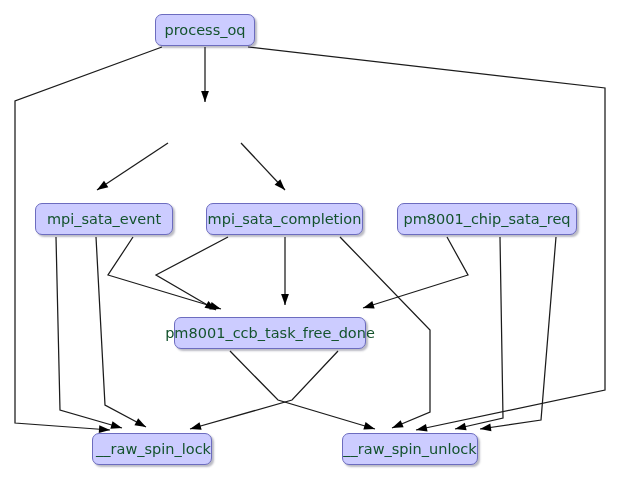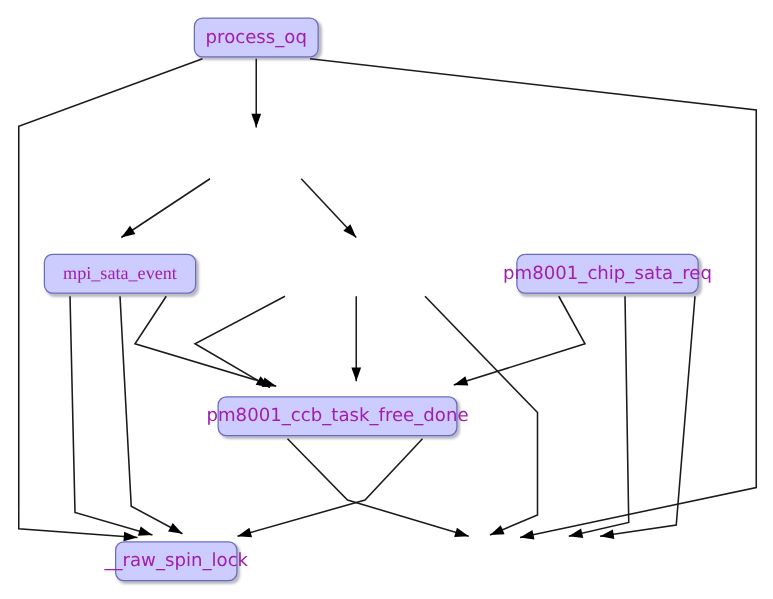--- a/index.html
+++ b/index.html
@@ -11,21 +11,21 @@
   #edge-layer{position:absolute;left:0;top:0;width:618px;height:479px;}
   .node{
     position:absolute;
     box-sizing:border-box;
     background:#CCCCFF;
     border:1px solid #6C6CBF;
     border-radius:7px;
     box-shadow:2px 2px 2px rgba(40,40,70,0.32);
     display:flex;align-items:center;justify-content:center;
     height:32px;
-    color:#a21caf;
+    color:#14532d;
     font-size:14.5px;
     line-height:1;
     white-space:nowrap;
     letter-spacing:0px;
     z-index:5;
   }
   .node-label{pointer-events:none;}
   .edge-path{fill:none;stroke:#1b1b1b;stroke-width:1.25px;}
   .edge-head{fill:#000000;stroke:none;}
 </style>
@@ -63,25 +63,31 @@
       <path class="edge-path" d="M556,237 L541,420 L480,429"></path>
       <polygon class="edge-head" points="480,429 490.3129465933937,423.5361979756026 491.45144140524496,431.25266281148356"></polygon>
       <path class="edge-path" d="M230,351 L278,400 L375,429"></path>
       <polygon class="edge-head" points="375,429 363.3438030299382,429.58572365081324 365.5780473775596,422.11256152256243"></polygon>
       <path class="edge-path" d="M338,351 L292,400 L190,429"></path>
       <polygon class="edge-head" points="190,429 199.51411490324634,422.2404424991109 201.64722303201464,429.743098676158"></polygon>
     </svg>
 <div class="node" style="left: 155px; top: 14px; width: 100px;">
       <span class="node-label">process_oq</span>
     </div>
-    <div class="node" style="left: 35px; top: 203px; width: 122px; font-family: Liberation Serif, serif;">
+    <div class="node" style="left: 35px; top: 203px; width: 138px;">
       <span class="node-label">mpi_sata_event</span>
     </div>
-    <div class="node" style="left: 413px; top: 203px; width: 146px;">
+    <div class="node" style="left: 206px; top: 203px; width: 157px;">
+      <span class="node-label">mpi_sata_completion</span>
+    </div>
+    <div class="node" style="left: 397px; top: 203px; width: 180px;">
       <span class="node-label">pm8001_chip_sata_req</span>
     </div>
     <div class="node" style="left: 174px; top: 317px; width: 192px;">
       <span class="node-label">pm8001_ccb_task_free_done</span>
     </div>
-    <div class="node" style="left: 92px; top: 433px; width: 98px;">
+    <div class="node" style="left: 92px; top: 433px; width: 120px; justify-content: flex-end;">
       <span class="node-label">__raw_spin_lock</span>
+    </div>
+    <div class="node" style="left: 342px; top: 433px; width: 136px;">
+      <span class="node-label">__raw_spin_unlock</span>
     </div>
   </div>
 
 </body></html>

